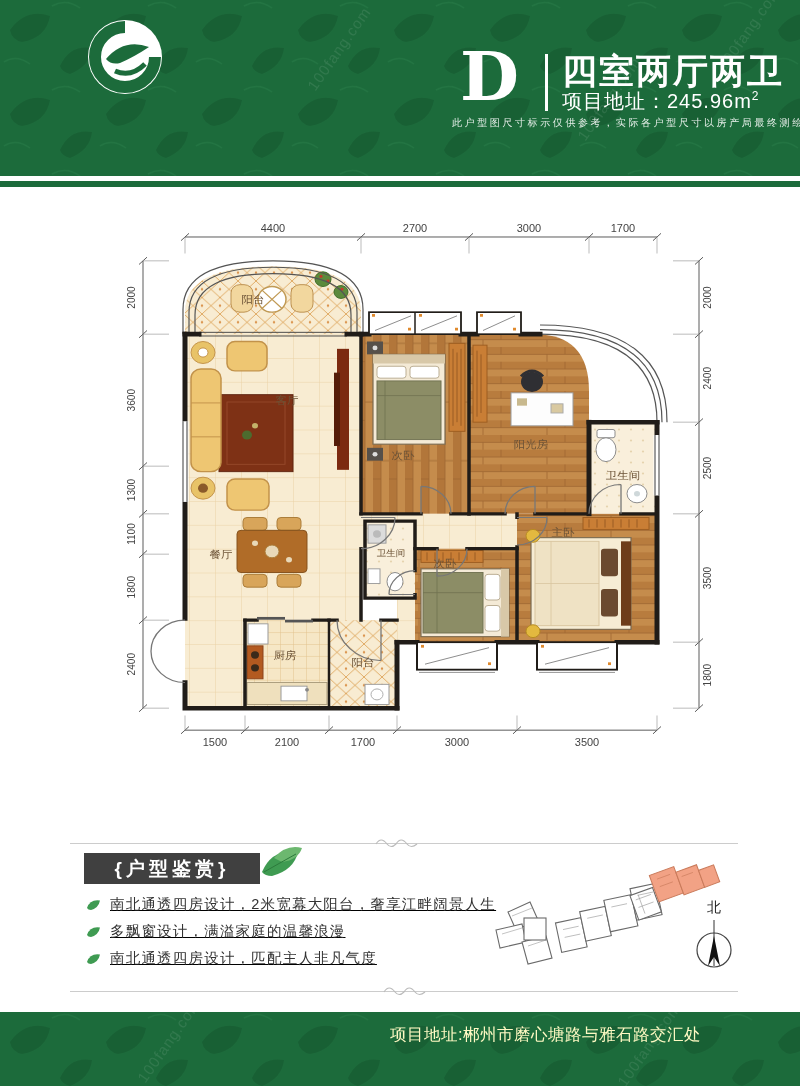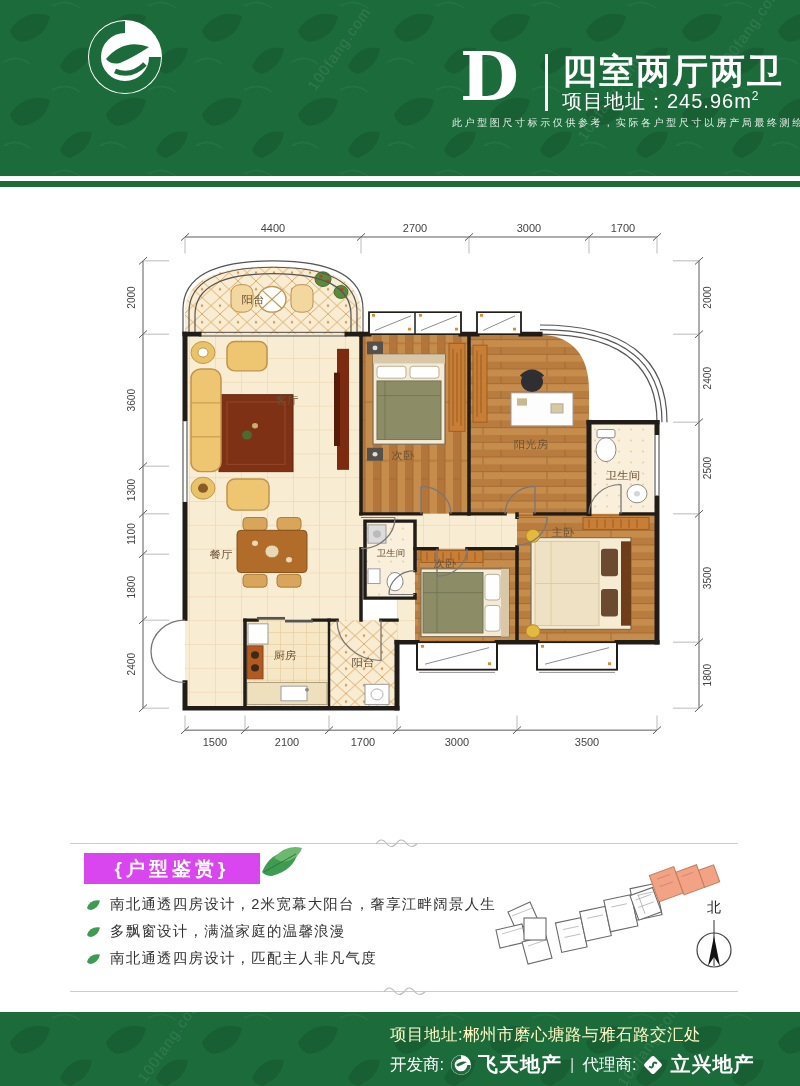--- a/index.html
+++ b/index.html
@@ -18,23 +18,23 @@
                font-size:37px;letter-spacing:3px;font-weight:700;}
   .brand-sub{color:#eaf5ec;font-size:15px;letter-spacing:3px;}
   .unit-letter{color:#fff;font-family:"DejaVu Serif","Liberation Serif",serif;font-size:68px;font-weight:700;line-height:1;}
   .unit-divider{width:3px;background:#ffffff;}
   .unit-type{color:#fff;font-size:35px;font-weight:700;letter-spacing:2px;}
   .unit-area{color:#fff;font-size:20px;letter-spacing:1px;}
   .unit-area sup{font-size:12px;}
   .unit-disclaimer{color:rgba(255,255,255,.88);font-size:10px;letter-spacing:2.6px;white-space:nowrap;}
   
   .rule{height:1px;background:#cccccc;}
-  .badge{background:#d946ef;color:#fff;font-size:19px;font-weight:700;letter-spacing:4px;
+  .badge{background:#404040;color:#fff;font-size:19px;font-weight:700;letter-spacing:4px;
          text-align:center;line-height:31px;}
-  .points{list-style:none;margin:0;padding:0;}
+  .points{list-style:none;margin:0;padding:0;text-decoration:underline;}
   .points li{font-size:14.5px;color:#333;letter-spacing:1.2px;margin-bottom:8px;display:flex;align-items:center;}
   .points li .leaf{margin-right:9px;flex:0 0 auto;}
   
   .addr{color:#fef9c3;font-size:16.5px;letter-spacing:.5px;}
   .devline{display:flex;align-items:center;gap:6px;color:#fff;font-size:16.5px;margin-top:5px;}
   .devname{font-size:20px;font-weight:700;letter-spacing:1px;}
   .devsep{opacity:.75;padding:0 2px;}
   svg text{font-family:"Liberation Sans","DejaVu Sans",sans-serif;}
 </style>
 </head>
@@ -475,32 +475,16 @@
           <path d="M52,6 Q66,-2 80,8" stroke="#2a7d4a" stroke-width="1.5" fill="none" opacity=".5"></path>
         </pattern>
       </defs>
       <rect width="800" height="74" fill="url(#leafF)"></rect>
     </svg>
     <div class="abs wm" style="left:120px;top:20px">100fang.com</div>
     <div class="abs wm" style="left:600px;top:24px">100fang.com</div>
 
     <div class="abs" style="left:390px;top:12px">
       <div class="addr">项目地址:郴州市磨心塘路与雅石路交汇处</div>
-      <div class="devline">
-        <span>开发商:</span>
-        <svg width="22" height="22" viewBox="0 0 22 22">
-          <circle cx="11" cy="11" r="10" fill="#fff"></circle>
-          <path d="M11,3 A8,8 0 1 0 19,11" fill="none" stroke="#1c6b3b" stroke-width="3.4"></path>
-          <path d="M6,11 Q11,6 17,8 Q12,11 8,12.5 Z" fill="#1c6b3b"></path>
-        </svg>
-        <span class="devname">飞天地产</span>
-        <span class="devsep">|</span>
-        <span>代理商:</span>
-        <svg width="22" height="22" viewBox="0 0 22 22">
-          <rect x="4" y="4" width="14" height="14" rx="2.5" fill="#fff" transform="rotate(45 11 11)"></rect>
-          <path d="M7,12.5 Q11,15 11,11 Q11,7 15,9.5" stroke="#1c6b3b" stroke-width="2" fill="none"></path>
-        </svg>
-        <span class="devname">立兴地产</span>
-      </div>
     </div>
   </div>
 
 </div>
 
 </body></html>

